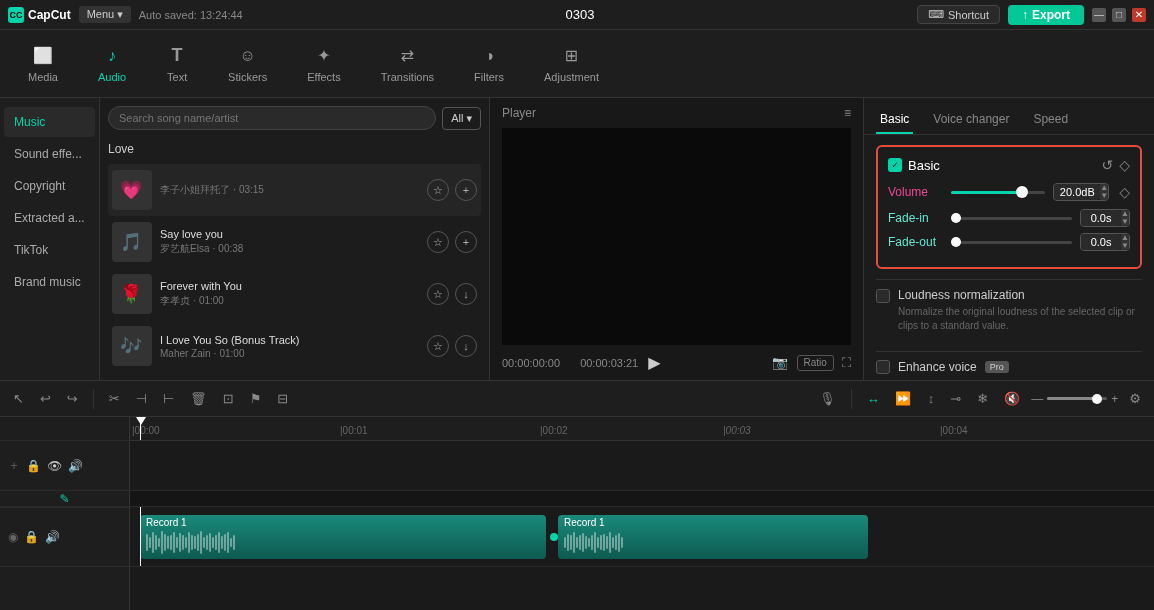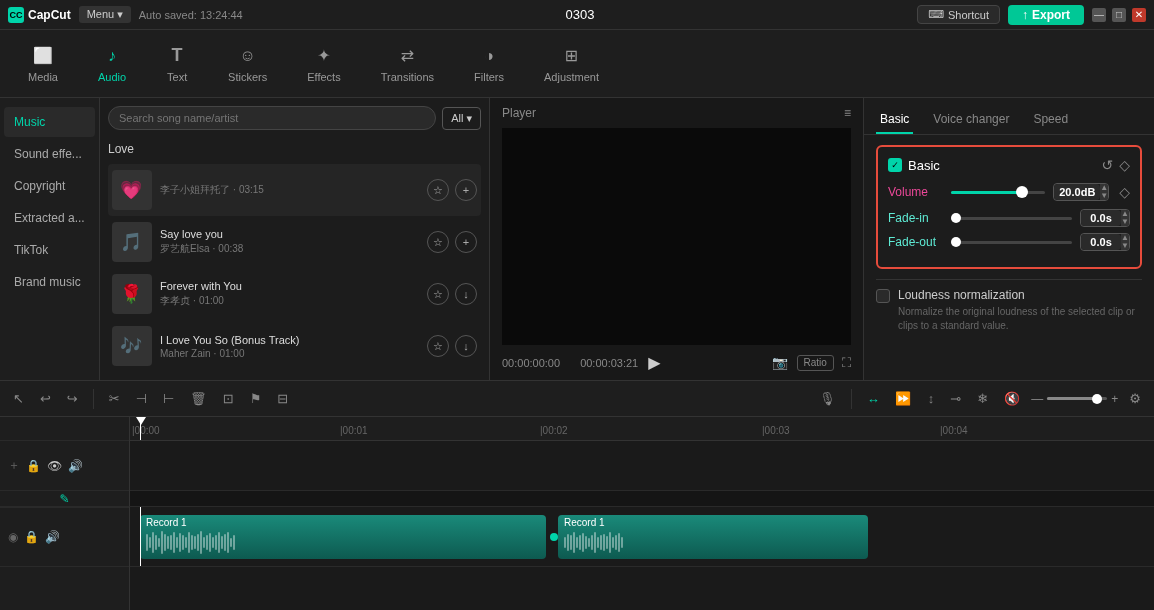--- a/index.html
+++ b/index.html
@@ -375,21 +375,20 @@
     }
     .value-input {
       width: 58px;
       background: #2a2a2a;
       border: 1px solid #555;
       border-radius: 4px;
       color: #fff;
       text-align: center;
       padding: 2px 0;
       font-size: 11px;
-      font-weight: bold;
     }
     .spin-btn {
       background: none;
       border: none;
       color: #888;
       font-size: 8px;
       cursor: pointer;
       line-height: 1;
     }
     .fade-row {
@@ -823,20 +822,25 @@
       </div>
 
       <div class="loudness-section">
         <div class="loudness-checkbox"></div>
         <div class="loudness-content">
           <div class="loudness-title">Loudness normalization</div>
           <div class="loudness-desc">Normalize the original loudness of the selected clip or clips to a standard value.</div>
         </div>
       </div>
 
+      <div class="enhance-row">
+        <div class="enhance-checkbox"></div>
+        <span class="enhance-label">Enhance voice</span>
+        <span class="pro-badge">Pro</span>
+      </div>
     </div>
   </div>
 </div>
 
 <div class="timeline-area">
 
   <div class="timeline-toolbar">
     <button class="tl-btn">↖</button>
     <button class="tl-btn">↩</button>
     <button class="tl-btn">↪</button>
@@ -892,21 +896,21 @@
         <button class="track-icon-btn active">🔊</button>
       </div>
     </div>
 
     <div class="track-area">
 
       <div class="timeline-ruler" style="position:relative;">
         <div class="ruler-mark" style="left:2px;">|00:00</div>
         <div class="ruler-mark" style="left:210px;">|00:01</div>
         <div class="ruler-mark" style="left:410px;">|00:02</div>
-        <div class="ruler-mark" style="left:632px;">|00:03</div>
+        <div class="ruler-mark" style="left:593px;font-style:italic;">|00:03</div>
         <div class="ruler-mark" style="left:810px;">|00:04</div>
 
         <div style="position:absolute; left:10px; top:0; width:1px; height:100%; background:#fff;">
           <div style="width:0;height:0;border-left:5px solid transparent;border-right:5px solid transparent;border-top:8px solid #fff;position:absolute;top:0;left:-4px;"></div>
         </div>
       </div>
 
       <div class="track-row" style="height:50px; background:#1a1a1a;">
       </div>
 

